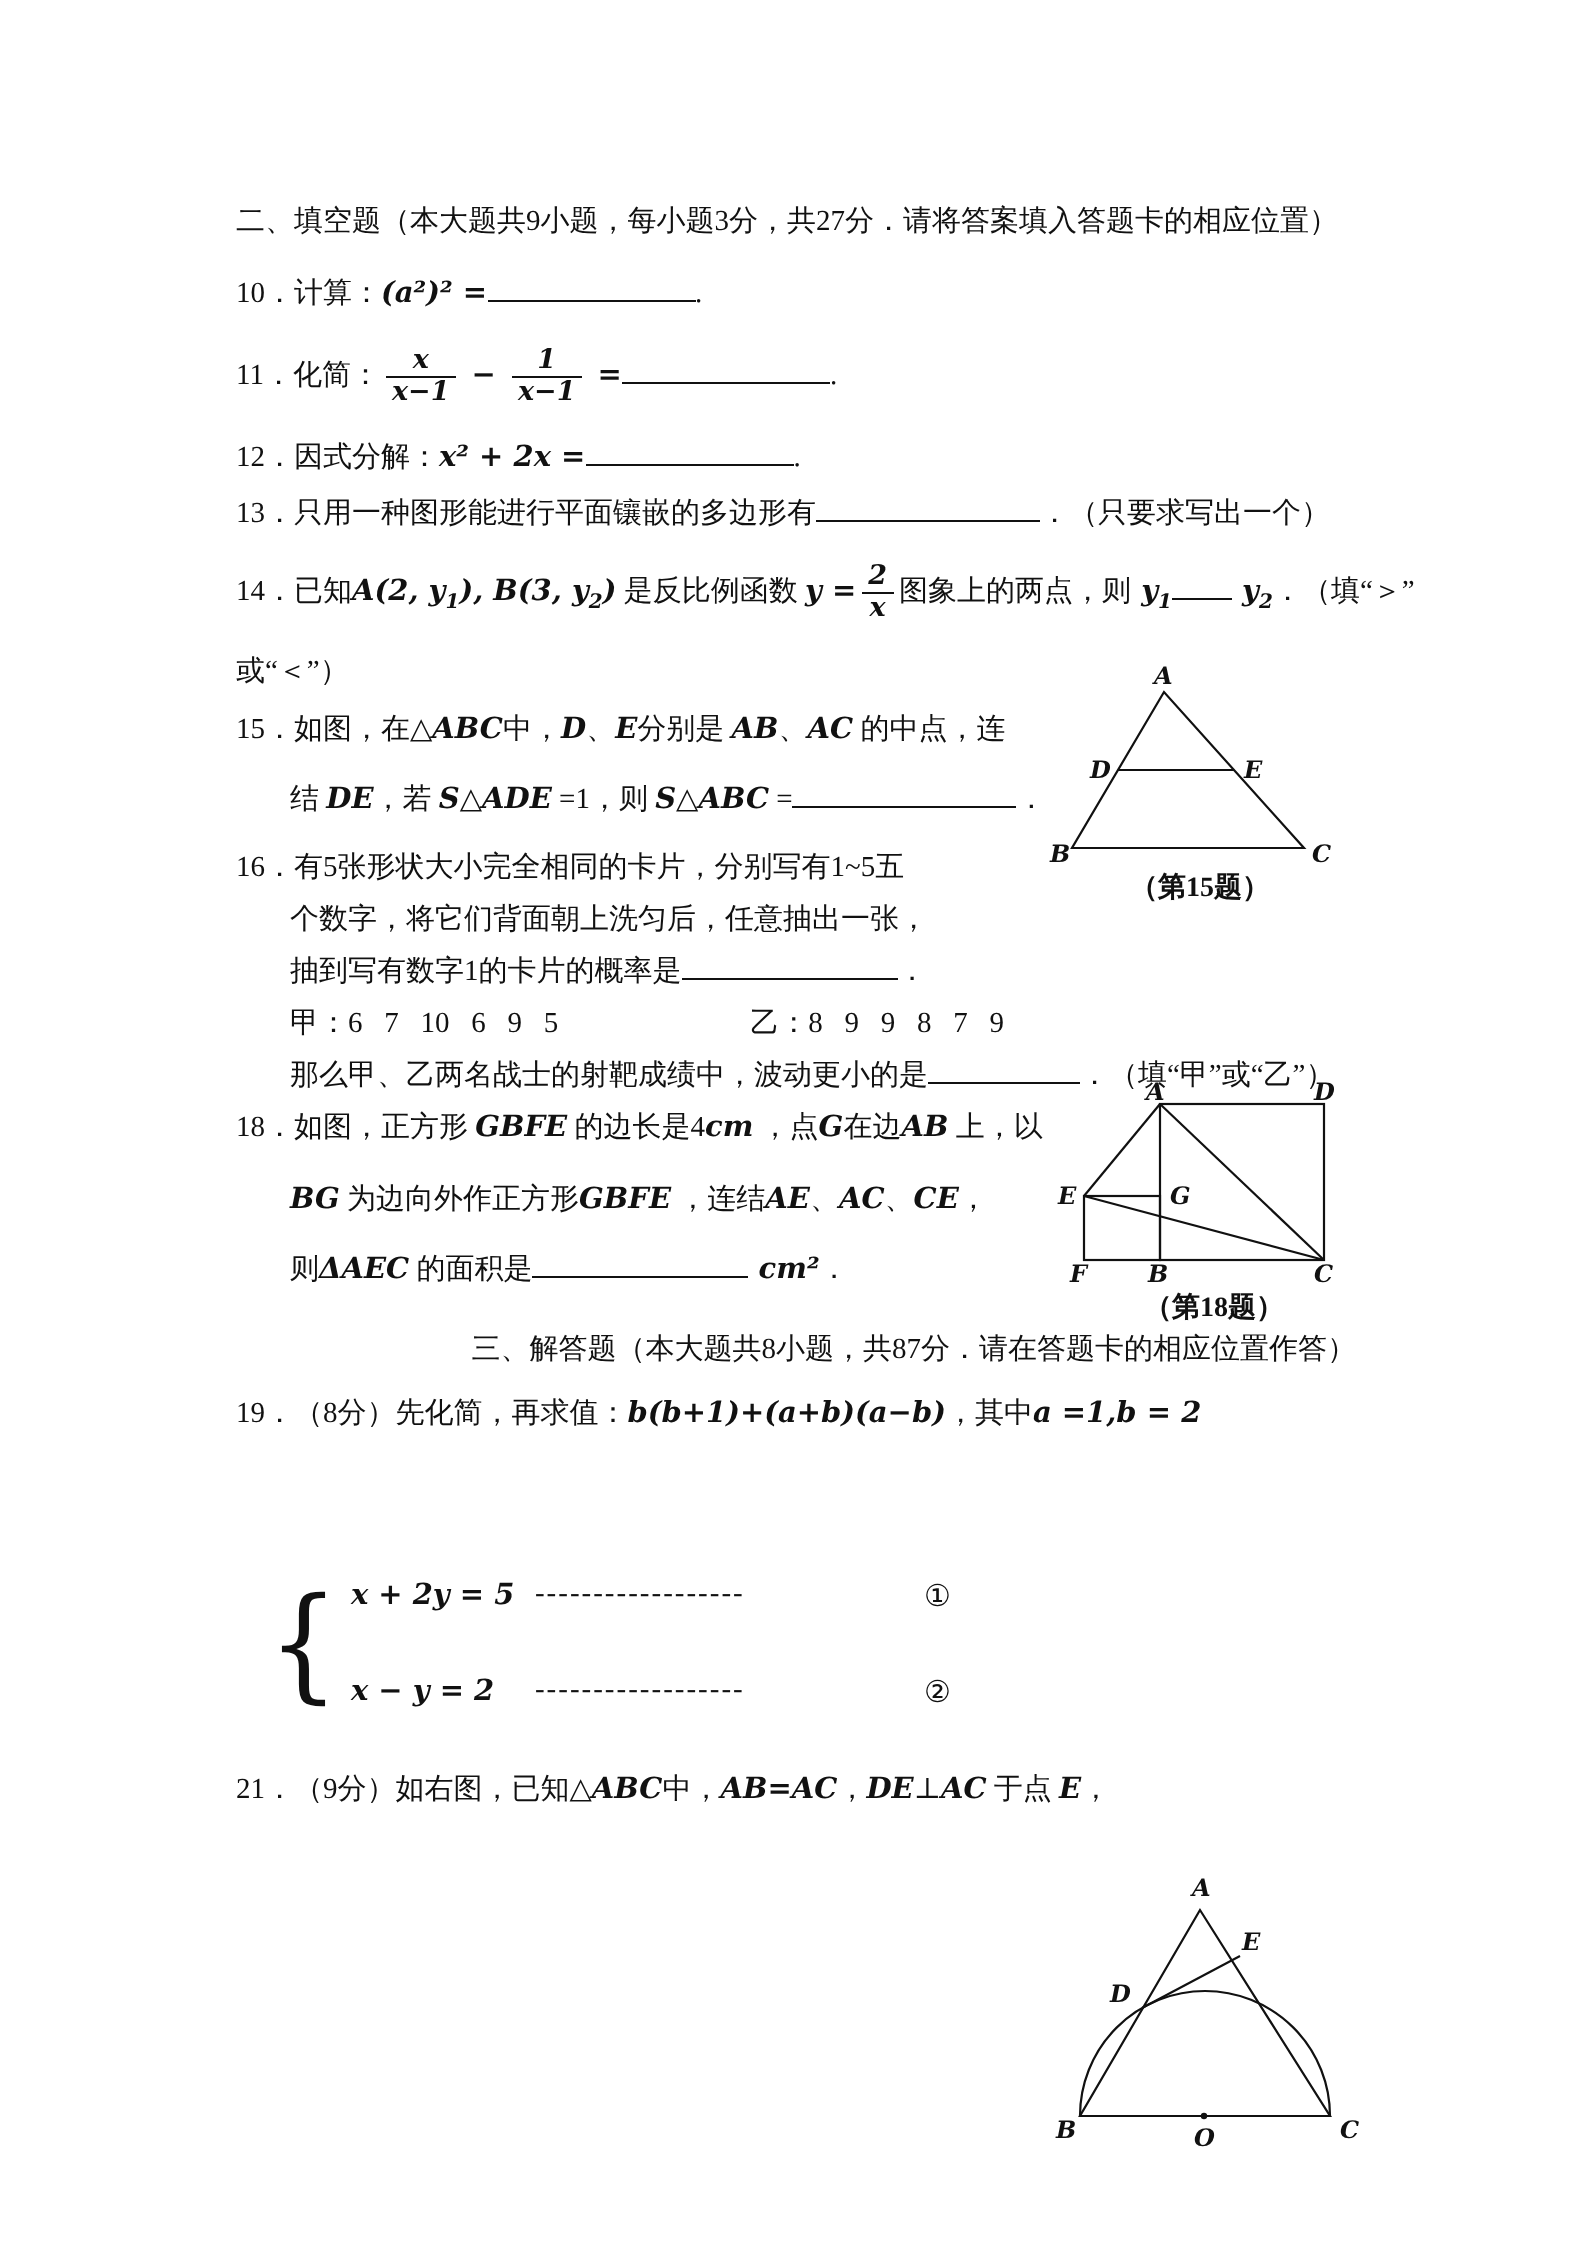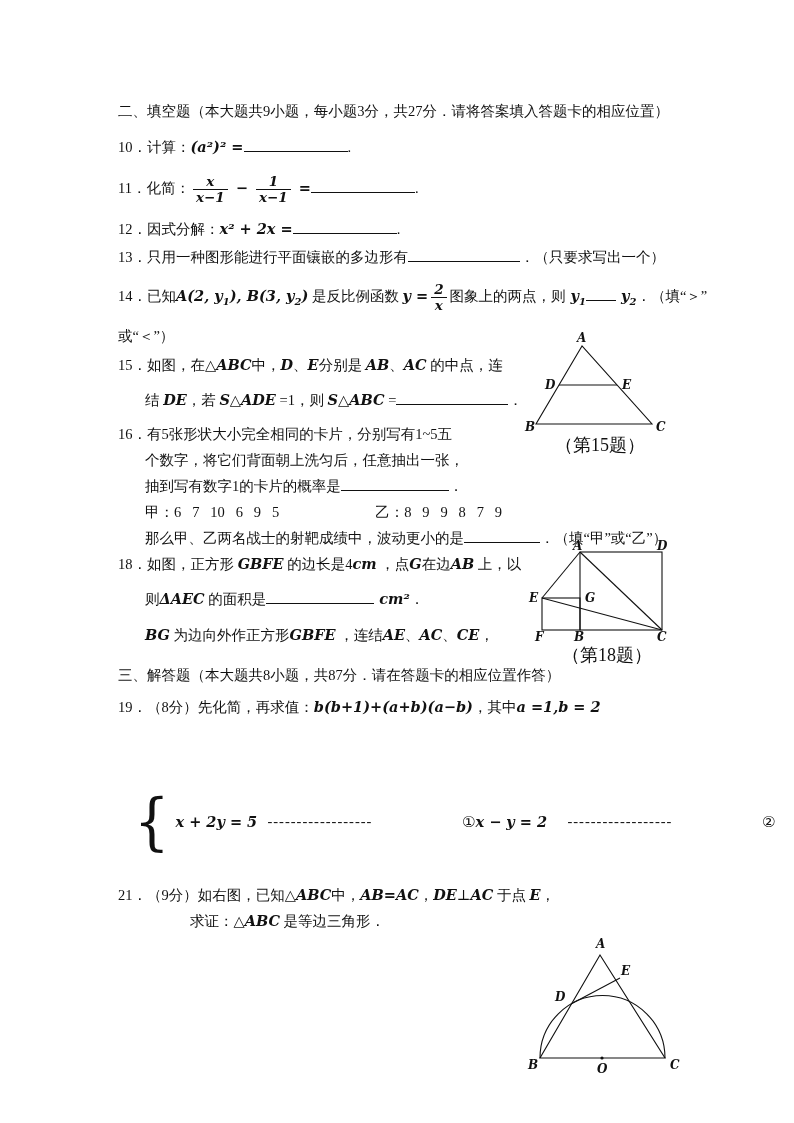--- a/index.html
+++ b/index.html
@@ -54,34 +54,34 @@
     margin-top:66px;
     height:72px;
   }
   .q20 .brace{
     font-size:62px;font-weight:normal;
     line-height:60px;
     margin:0 4px 0 14px;
     font-family:"DejaVu Serif",serif;
     transform:scaleX(0.9);
   }
-  .eqcol{display:flex;flex-direction:row;justify-content:space-between;height:66px;}
+  .eqcol{display:flex;flex-direction:column;justify-content:space-between;height:66px;}
   .eqrow{display:flex;align-items:center;width:300px;}
   .eqrow .formula{
     font-family:"DejaVu Serif","DejaVu Sans",serif;
     font-style:italic;font-weight:bold;
     width:92px;
   }
   .eqrow .dashes{letter-spacing:1px;flex:1;overflow:hidden;white-space:nowrap;}
   .eqrow .circnum{font-family:"DejaVu Sans",sans-serif;font-size:15px;margin-left:28px;}
   
   .fig{position:absolute;}
   .fig svg{display:block;}
   .fig .caption{
-    text-align:center;font-size:18px;line-height:18px;margin-top:4px;
+    text-align:center;font-size:14px;line-height:18px;margin-top:4px;font-weight:bold;
   }
   .fig text{
     font-family:"DejaVu Serif","DejaVu Sans",serif;
     font-style:italic;font-weight:bold;
     font-size:12px;
     fill:#111;
   }
   .indent1{padding-left:27px;}
   .indent2{padding-left:72px;}
 </style>
@@ -109,45 +109,44 @@
     <div class="line indent1" style="margin-top:9px;"><span class="cn">结 </span><span class="math">DE</span><span class="cn">，若 </span><span class="math">S△ADE</span><span class="cn"> =1，则 </span><span class="math">S△ABC</span><span class="cn"> =</span><span class="blank" style="width: 112px;"></span><span class="cn">．</span></div>
 
     <div class="line" style="margin-top:8px;"><span class="cn">16．有5张形状大小完全相同的卡片，分别写有1~5五</span></div>
     <div class="line indent1"><span class="cn">个数字，将它们背面朝上洗匀后，任意抽出一张，</span></div>
     <div class="line indent1"><span class="cn">抽到写有数字1的卡片的概率是</span><span class="blank" style="width: 108px;"></span><span class="cn">．</span></div>
 
     <div class="line indent1"><span class="cn">甲：6   7   10   6   9   5</span><span class="gap" style="width: 96px;"></span><span class="cn">乙：8   9   9   8   7   9</span></div>
     <div class="line indent1"><span class="cn">那么甲、乙两名战士的射靶成绩中，波动更小的是</span><span class="blank" style="width: 76px;"></span><span class="cn">．（填“甲”或“乙”）</span></div>
 
     <div class="line"><span class="cn">18．如图，正方形 </span><span class="math">GBFE</span><span class="cn"> 的边长是4</span><span class="math">cm</span><span class="cn"> ，点</span><span class="math">G</span><span class="cn">在边</span><span class="math">AB</span><span class="cn"> 上，以</span></div>
+    <div class="line indent1" style="margin-top:10px;"><span class="math">BG</span><span class="cn"> 为边向外作正方形</span><span class="math">GBFE</span><span class="cn"> ，连结</span><span class="math">AE</span><span class="cn">、</span><span class="math">AC</span><span class="cn">、</span><span class="math">CE</span><span class="cn">，</span></div>
     <div class="line indent1" style="margin-top:9px;"><span class="cn">则</span><span class="math">ΔAEC</span><span class="cn"> 的面积是</span><span class="blank" style="width: 108px;"></span><span class="math"> cm²</span><span class="cn">．</span></div>
-    <div class="line indent1" style="margin-top:10px;"><span class="math">BG</span><span class="cn"> 为边向外作正方形</span><span class="math">GBFE</span><span class="cn"> ，连结</span><span class="math">AE</span><span class="cn">、</span><span class="math">AC</span><span class="cn">、</span><span class="math">CE</span><span class="cn">，</span></div>
 
-    <div class="line sec-title" style="margin-top:16px;">三、解答题（本大题共8小题，共87分．请在答题卡的相应位置作答）</div>
+    <div class="line sec-title" style="margin-top:16px;text-align:right;">三、解答题（本大题共8小题，共87分．请在答题卡的相应位置作答）</div>
 
     <div class="line" style="margin-top:8px;"><span class="cn">19．（8分）先化简，再求值：</span><span class="math">b(b+1)+(a+b)(a−b)</span><span class="cn">，其中</span><span class="math">a =1,b = 2</span></div>
 
     <div class="q20">
       <span class="brace">{</span>
       <span class="eqcol">
         <span class="eqrow">
           <span class="formula">x + 2y = 5</span>
           <span class="dashes">------------------</span>
           <span class="circnum">①</span>
         </span>
         <span class="eqrow">
           <span class="formula">x − y = 2</span>
           <span class="dashes">------------------</span>
           <span class="circnum">②</span>
         </span>
       </span>
     </div>
 
     <div class="line" style="margin-top:24px;"><span class="cn">21．（9分）如右图，已知△</span><span class="math">ABC</span><span class="cn">中，</span><span class="math">AB=AC</span><span class="cn">，</span><span class="math">DE</span><span class="cn">⊥</span><span class="math">AC</span><span class="cn"> 于点 </span><span class="math">E</span><span class="cn">，</span></div>
-    <div class="line indent2"><span class="cn">求证：△</span><span class="math">ABC</span><span class="cn"> 是等边三角形．</span></div>
 
   </div>
 
   <div class="fig" style="left:520px;top:332px;width:160px;">
     <svg width="160" height="100" viewBox="0 0 160 100">
       <g stroke="#111" stroke-width="1.1" fill="none">
         <path d="M62 14 L16 92 L132 92 Z"></path>
         <path d="M39 53 L97 53"></path>
       </g>
       <text x="57" y="10">A</text>

